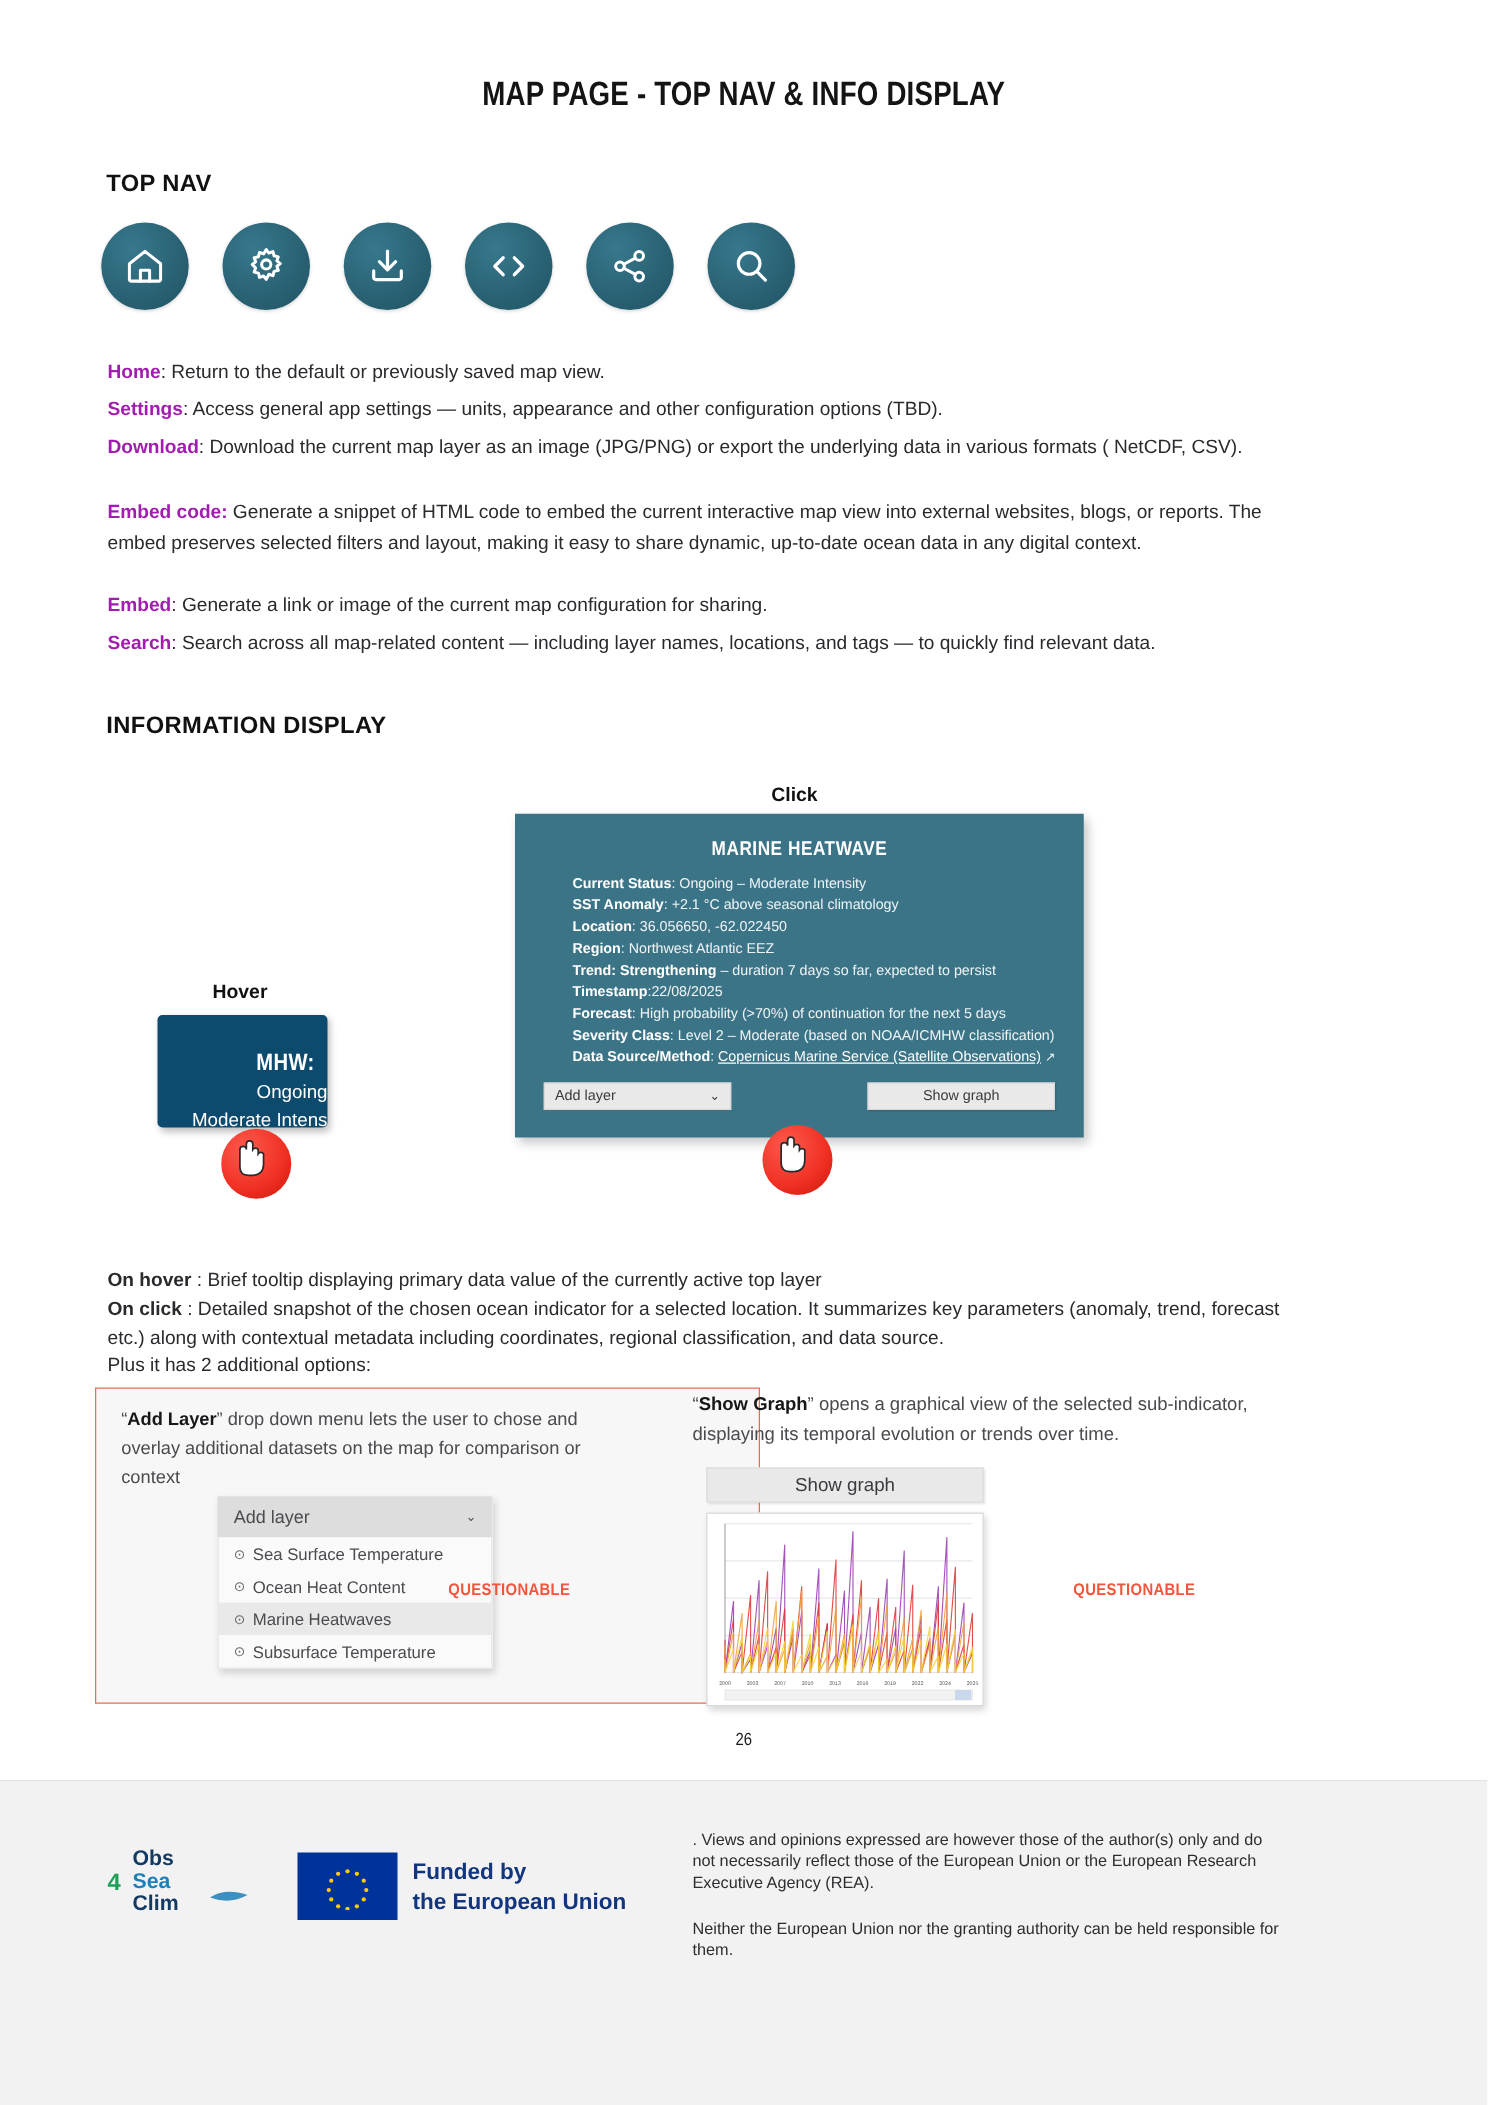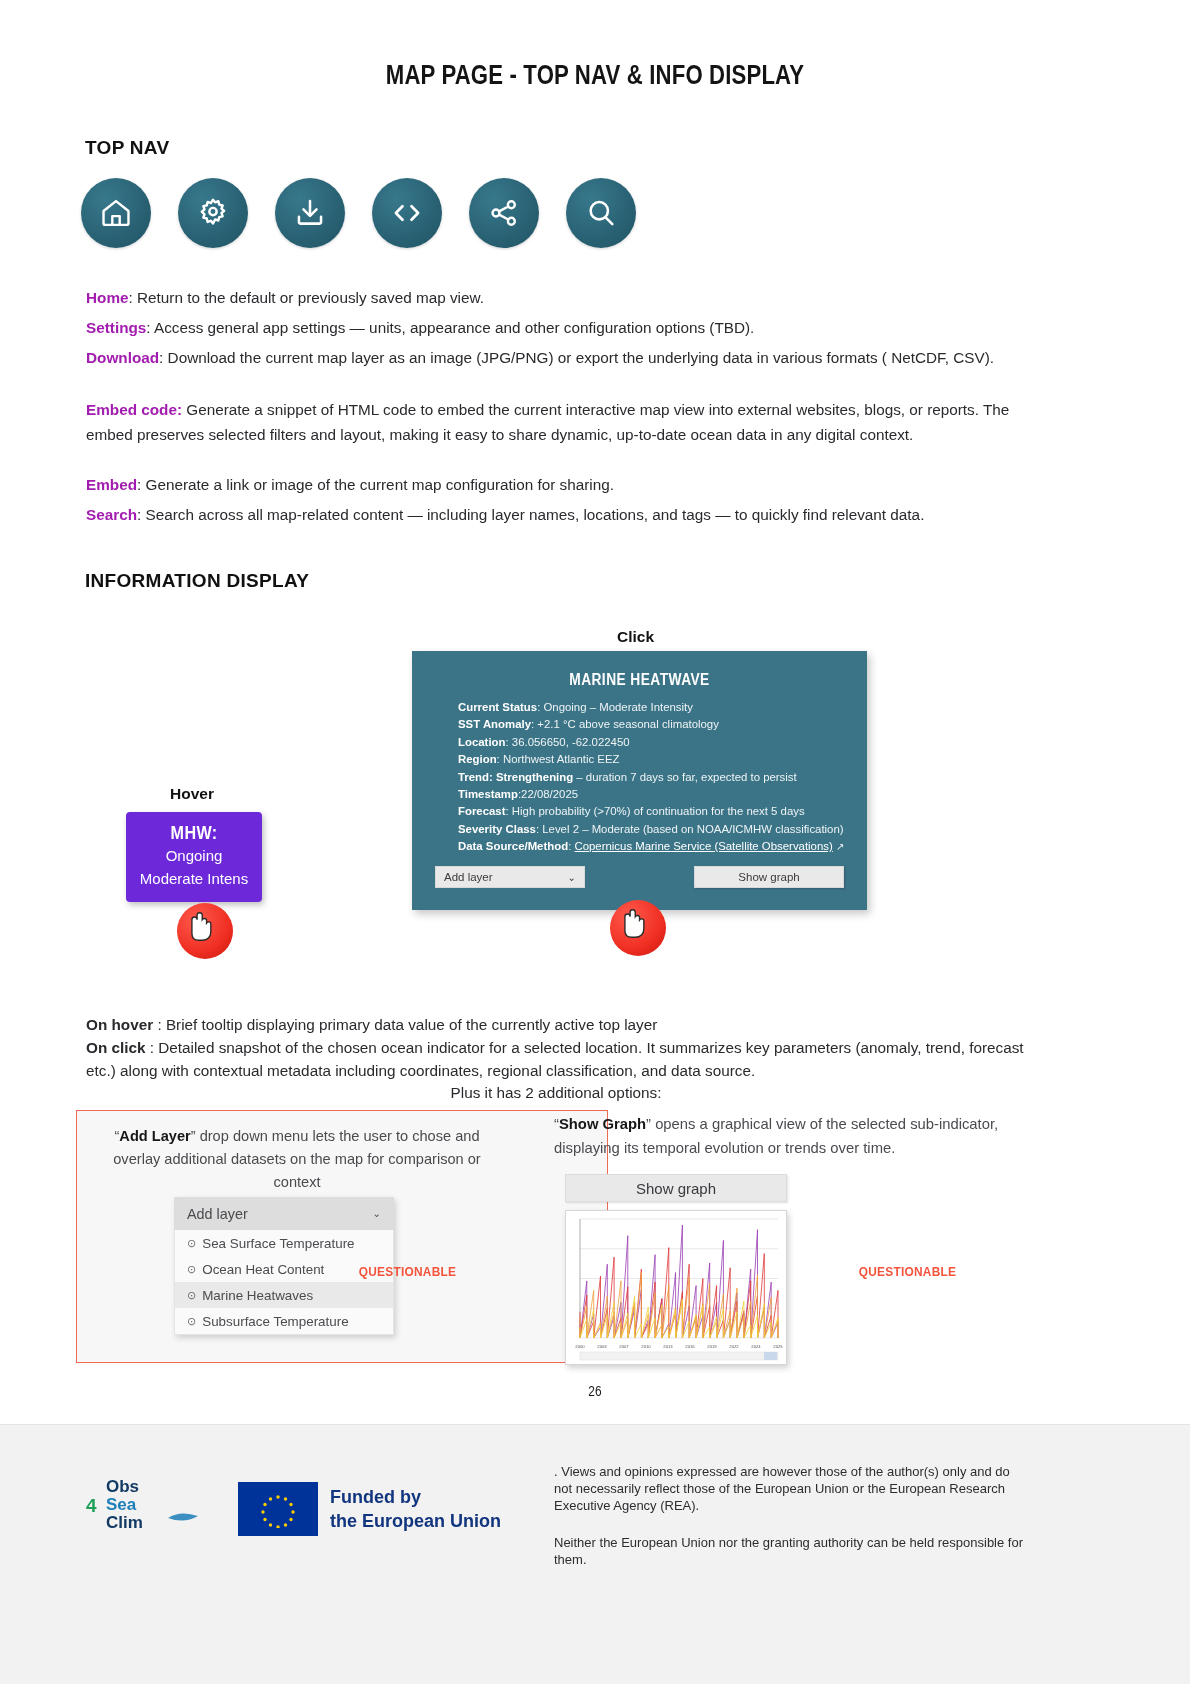--- a/index.html
+++ b/index.html
@@ -51,22 +51,22 @@
   #d-embed{ top:397px; }
   #d-share{ top:472px; }
   #d-search{ top:502px; }
 
   
   .lbl-hover{
     position:absolute; left:170px; top:785px; font-weight:bold; font-size:15.5px; color:#111;
   }
   .hover-box{
     position:absolute; left:126px; top:812px; width:136px; height:90px;
-    background:#6d28d9; border-radius:4px; color:#fff; text-align:center;
-    padding-top:10px; box-shadow:2px 3px 6px rgba(0,0,0,.25);
+    background:#0c4a6e; border-radius:4px; color:#fff; text-align:right;
+    padding-top:28px; box-shadow:2px 3px 6px rgba(0,0,0,.25);
     overflow:hidden;
   }
   .hover-box .mhw{
     font-family:"Liberation Sans Narrow","Liberation Sans", sans-serif;
     font-weight:bold; font-size:19px; transform:scaleX(0.85);
     display:block; letter-spacing:.4px;
   }
   .hover-box .l2, .hover-box .l3{
     font-size:15px; line-height:23px; white-space:nowrap;
   }
@@ -112,26 +112,26 @@
     position:absolute; inset:0; border-radius:50%;
     background:radial-gradient(circle at 35% 30%, #ff5a4e 0%, #ef2f22 60%, #c9150c 100%);
   }
   #cursor-hover{ left:177px; top:903px; }
   #cursor-click{ left:610px; top:900px; }
 
   
   .explain{ position:absolute; left:86px; width:940px; font-size:15.3px; line-height:23px; color:#2a2a2e; }
   #e1{ top:1013px; }
   #e2{ top:1036px; }
-  #e3{ top:1081px;text-align:center; }
+  #e3{ top:1081px; }
 
   
   .card-left{
     position:absolute; left:76px; top:1110px; width:532px; height:253px;
-    background:#f7f7f7; border:1px solid #ef6a53;text-align:center;
+    background:#f7f7f7; border:1px solid #ef6a53;
   }
   .card-left .txt{
     position:absolute; left:20px; top:14px; width:400px;
     font-size:14.6px; line-height:23px; color:#4a4a4f;
   }
   .card-left .txt b{ color:#17171a; }
   .dd{
     position:absolute; left:97px; top:86px; width:220px;
     box-shadow:2px 3px 6px rgba(0,0,0,.16);
   }

